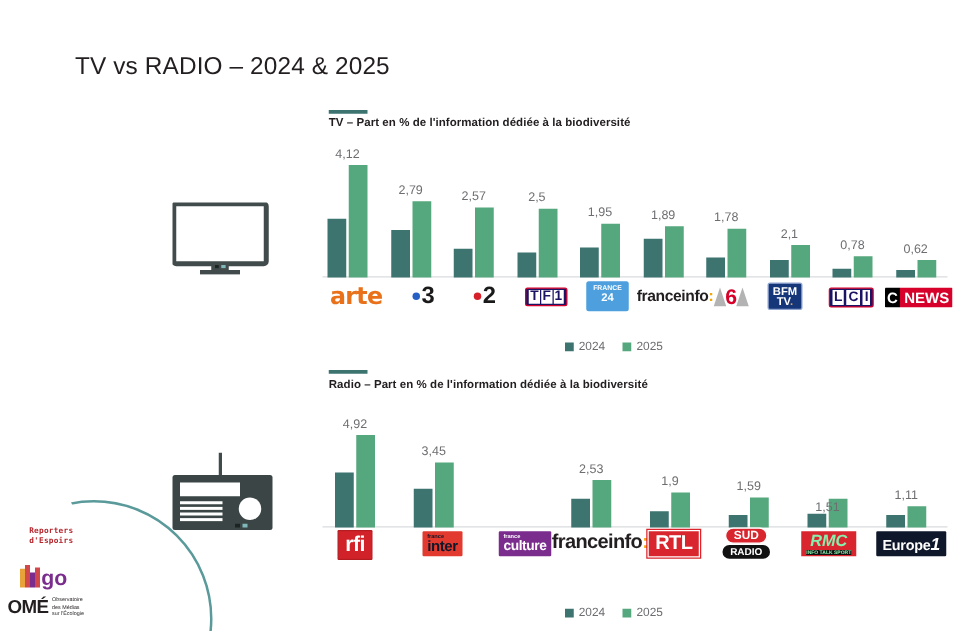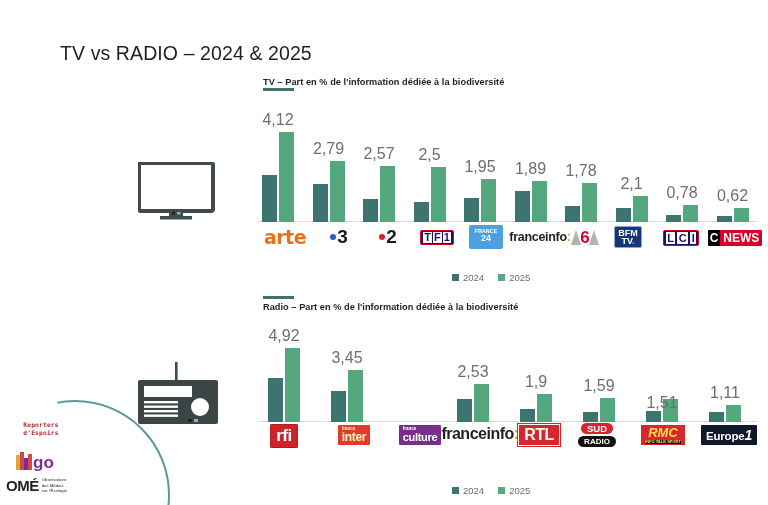--- a/index.html
+++ b/index.html
@@ -39,21 +39,21 @@
     position:absolute; left:0; height:1px; background:#d9dcdd;
   }
   .grp { position:absolute; bottom:0; height:100%; }
   .bar {
     position:absolute; bottom:0; width:15px;
   }
   .bar.y24 { background:#3d7470; left:0; }
   .bar.y25 { background:#55a87d; left:17px; }
   .vlabel {
     position:absolute; width:60px; text-align:center; left:-14px;
-    font-size:16px; color:#6d6e71; white-space:nowrap;
+    font-size:10px; color:#6d6e71; white-space:nowrap;
   }
 
   
   .legend { position:absolute; display:flex; gap:14px; align-items:center; }
   .legend .li { display:flex; gap:4px; align-items:center; }
   .legend .sw { width:7px; height:7px; display:block; }
   .legend .lt { font-size:9.5px; color:#6d6e71; }
 
   
   .logo { position:absolute; display:flex; align-items:center; justify-content:center; }
@@ -84,37 +84,37 @@
     background:#1b1464; border:1.5px solid #d6002a; border-radius:2px;
     padding:1px 2px; display:flex; gap:2px;
   }
   .lg-lci span { background:#fff; color:#1b1464; font-weight:bold; font-size:11px; padding:0 1.5px; line-height:12px;}
   .lg-cnews { display:flex; align-items:stretch; border-radius:1px; overflow:hidden; }
   .lg-cnews .c { background:#000; color:#fff; font-weight:bold; font-size:12px; padding:1px 2px;}
   .lg-cnews .n { background:#d6002a; color:#fff; font-weight:bold; font-size:12px; padding:1px 3px;}
 
   .lg-rfi { background:#d22229; border:1.5px solid #b51c22; color:#fff; font-weight:bold;
             font-size:17px; padding:1px 5px; border-radius:1px; letter-spacing:-0.5px;}
-  .lg-inter { background:#e23a2e; color:#fef9c3; border-radius:1px; padding:2px 4px 2px 4px;
+  .lg-inter { background:#e23a2e; color:#0f172a; border-radius:1px; padding:2px 4px 2px 4px;
               text-align:left; line-height:1;}
   .lg-inter .small { font-size:4.5px; display:block; font-weight:bold; }
   .lg-inter .big { font-size:12px; font-weight:bold; display:block; letter-spacing:-0.3px;}
   .lg-culture { background:#7b2d8e; color:#fff; border-radius:1px; padding:2px 4px; line-height:1;}
   .lg-culture .small { font-size:4.5px; display:block; font-weight:bold;}
   .lg-culture .big { font-size:11px; font-weight:bold; display:block; letter-spacing:-0.3px;}
   .lg-fibig { font-size:16px; font-weight:bold; color:#231f20; letter-spacing:-0.5px;}
   .lg-fibig i { color:#f7a600; font-style:normal;}
   .lg-rtl { background:#d9262e; border:1.5px solid #fff; color:#fff; font-weight:bold;
             font-size:16px; padding:1px 5px; letter-spacing:-0.5px; box-shadow:0 0 0 1px #d9262e;}
   .lg-sud { display:flex; flex-direction:column; align-items:center; gap:1px;}
   .lg-sud .s1 { background:#d9262e; color:#fff; font-weight:bold; font-size:9.5px;
                 border-radius:7px; padding:0 6px; border:1.2px solid #fff; line-height:11px;}
   .lg-sud .s2 { background:#111; color:#fff; font-weight:bold; font-size:8px;
                 border-radius:7px; padding:0 6px; line-height:11px;}
-  .lg-rmc { background:#d9262e; color:#fde047; text-align:center; padding:1px 4px; line-height:1;}
+  .lg-rmc { background:#d9262e; color:#86efac; text-align:center; padding:1px 4px; line-height:1;}
   .lg-rmc .big { font-size:13px; font-weight:bold; font-style:italic; display:block;}
   .lg-rmc .small { font-size:4px; font-weight:bold; display:block; background:#111; margin-top:1px;}
   .lg-e1 { background:#0f172a; color:#fff; font-weight:bold; font-size:11.5px;
            padding:2px 5px; border-radius:1px; letter-spacing:-0.2px;}
   .lg-e1 i { font-style:italic; font-size:14px;}
 
   
   .arc { position:absolute; left:-20px; top:400px; width:190px; height:190px;
          border:2.2px solid #5b9a9a; border-radius:50%;
          clip-path: polygon(40% 0%, 140% 0%, 140% 110%, 95% 120%); }
@@ -128,21 +128,21 @@
   .ome .sub { font-size:4.3px; color:#231f20; line-height:5.4px; }
 </style>
 </head>
 <body>
 
 <div id="slide">
 
   <div class="title-line2">TV vs RADIO – 2024 &amp; 2025</div>
 
   <div class="section-rule" style="left:263px; top:88px;"></div>
-  <div class="section-title" style="left:263px; top:77px;">TV – Part en % de l'information dédiée à la biodiversité</div>
+  <div class="section-title" style="left:263px; top:93px;">TV – Part en % de l'information dédiée à la biodiversité</div>
 
   <div class="dev-icon" style="left:138px; top:162px;">
     <svg width="84" height="58" viewBox="0 0 84 58">
       <rect x="1" y="1" width="74" height="48" rx="2" fill="none" stroke="#414b4b" stroke-width="4"></rect>
       <rect x="7" y="7" width="62" height="36" fill="#ffffff"></rect>
       <rect x="31" y="49" width="14" height="5" fill="#414b4b"></rect>
       <rect x="22" y="54" width="32" height="3.5" fill="#414b4b"></rect>
       <rect x="34" y="50" width="3" height="2.5" fill="#1c2323"></rect>
       <rect x="39" y="50" width="3.5" height="2.5" fill="#7fb7bb"></rect>
     </svg>

